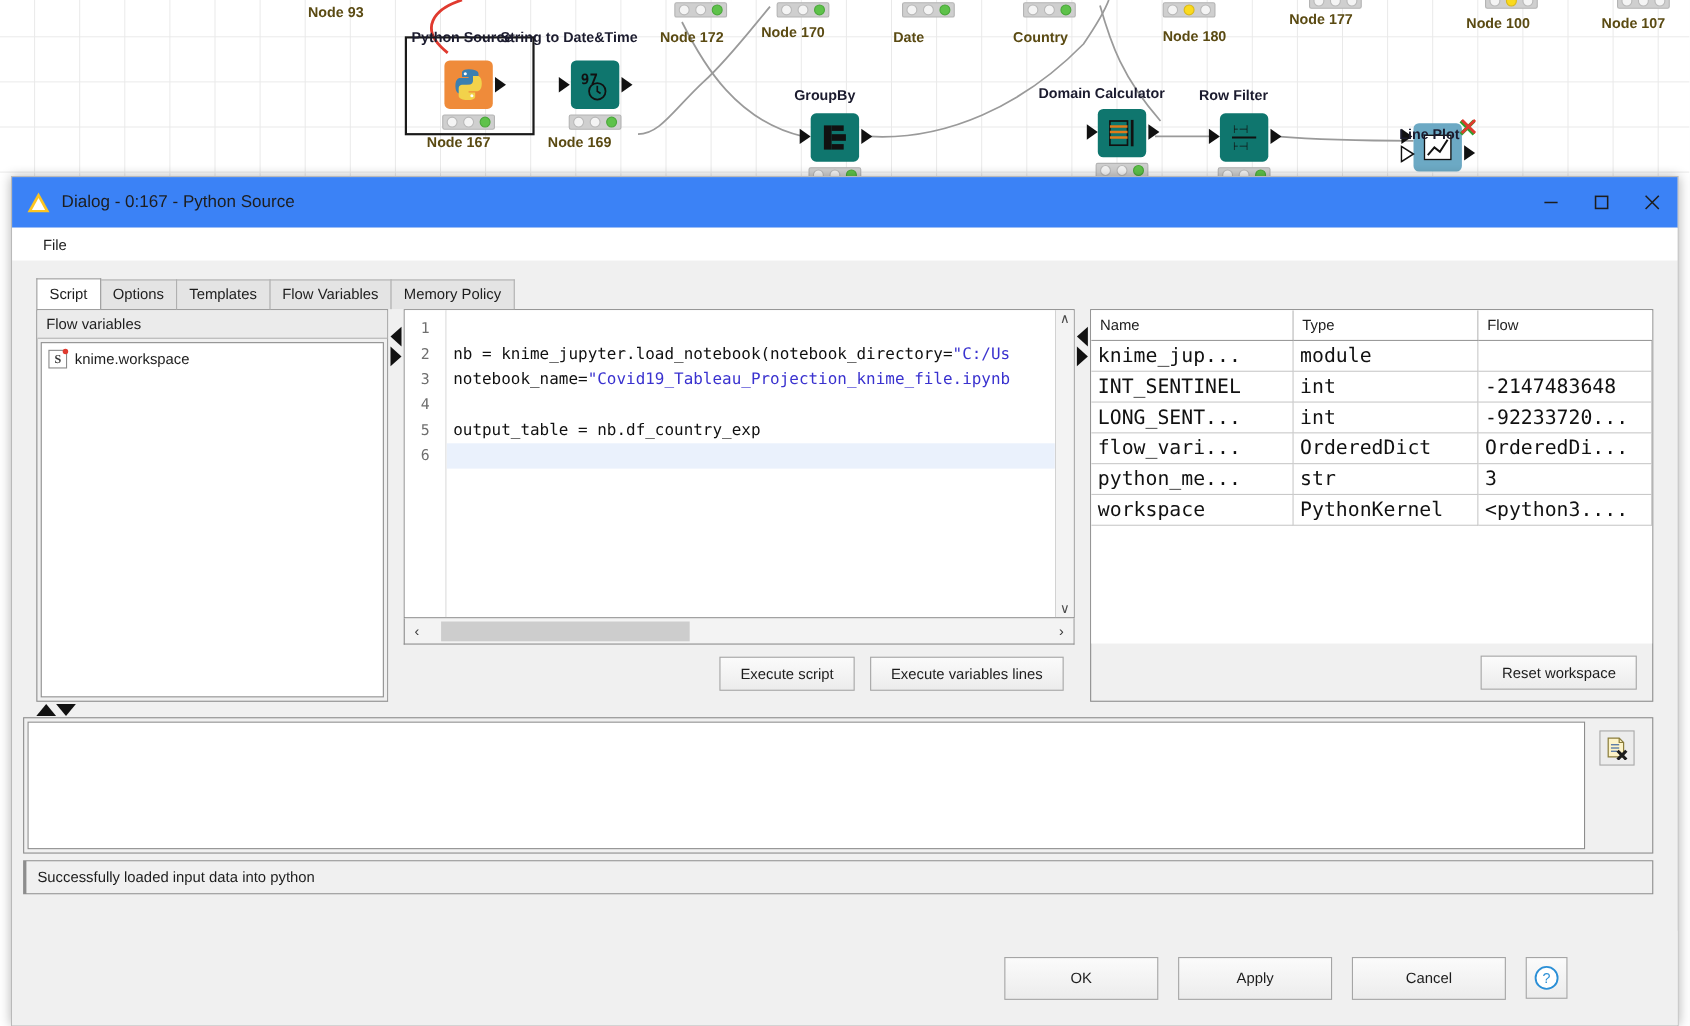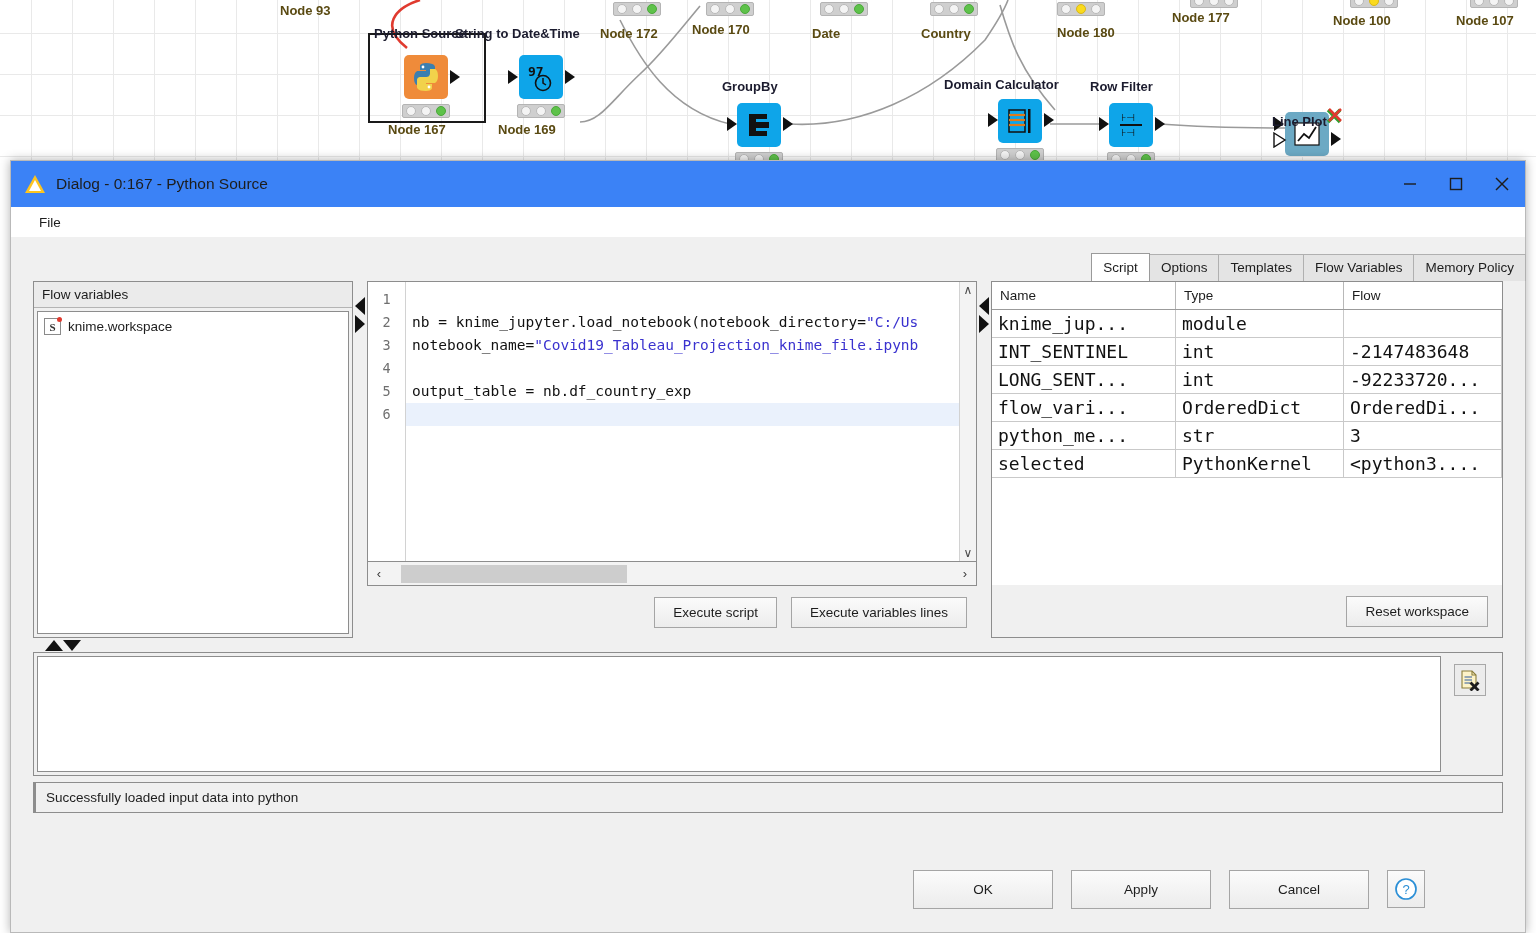--- a/index.html
+++ b/index.html
@@ -35,21 +35,21 @@
   .wf-nodeid {
     position: absolute;
     font-size: 13px; font-weight: bold; color: #5a4a12;
     white-space: nowrap;
   }
   .wf-box {
     position: absolute;
     width: 44px; height: 44px;
     border-radius: 5px;
   }
-  .wf-box.yellow { background: #0ea5e9; }
+  .wf-box.yellow { background: #0f766e; }
   .wf-box.orange { background: #ef8b3a; }
   .wf-box.blue   { background: #6ca9c4; }
   .wf-status {
     position: absolute;
     width: 48px; height: 14px;
     background: #cfcfcf;
     border: 1px solid #b4b4b4;
     border-radius: 2px;
     display: flex; align-items: center; justify-content: space-around;
   }
@@ -117,21 +117,21 @@
     display: flex; flex-direction: column;
     padding: 0 0 0 0;
     position: relative;
   }
 
   
   #tabstrip {
     margin: 14px 0 0 22px;
     display: flex; align-items: flex-end;
     height: 30px;
-    position: relative; z-index: 2; justify-content: flex-end;
+    position: relative; z-index: 2;
   }
   .tab {
     font-size: 13.5px; color: #1d1d1d;
     padding: 5px 11px 6px 11px;
     border: 1px solid #b0b0b0;
     border-bottom: none;
     background: #e4e4e4;
     margin-right: -1px;
     cursor: default;
     position: relative;
@@ -351,21 +351,21 @@
   }
   #ws-btnrow {
     height: 52px;
     display: flex; align-items: center; justify-content: flex-end;
     padding-right: 14px;
     flex: 0 0 auto;
   }
 
   
   #console-wrap {
-    margin: 0 22px 0 22px;
+    margin: 0 22px 0 10px;
     flex: 0 0 auto;
     position: relative;
   }
   #hsplit {
     height: 14px;
     display: flex; align-items: center;
     padding-left: 12px; gap: 0;
   }
   .tri-up {
     width: 0; height: 0;
@@ -750,21 +750,21 @@
                 <td>flow_vari...</td>
                 <td>OrderedDict</td>
                 <td>OrderedDi...</td>
               </tr>
               <tr>
                 <td>python_me...</td>
                 <td>str</td>
                 <td>3</td>
               </tr>
               <tr>
-                <td>selected</td>
+                <td>workspace</td>
                 <td>PythonKernel</td>
                 <td>&lt;python3....</td>
               </tr>
             </tbody>
           </table>
         </div>
         <div id="ws-btnrow">
           <button class="swing-btn">Reset workspace</button>
         </div>
       </div>

